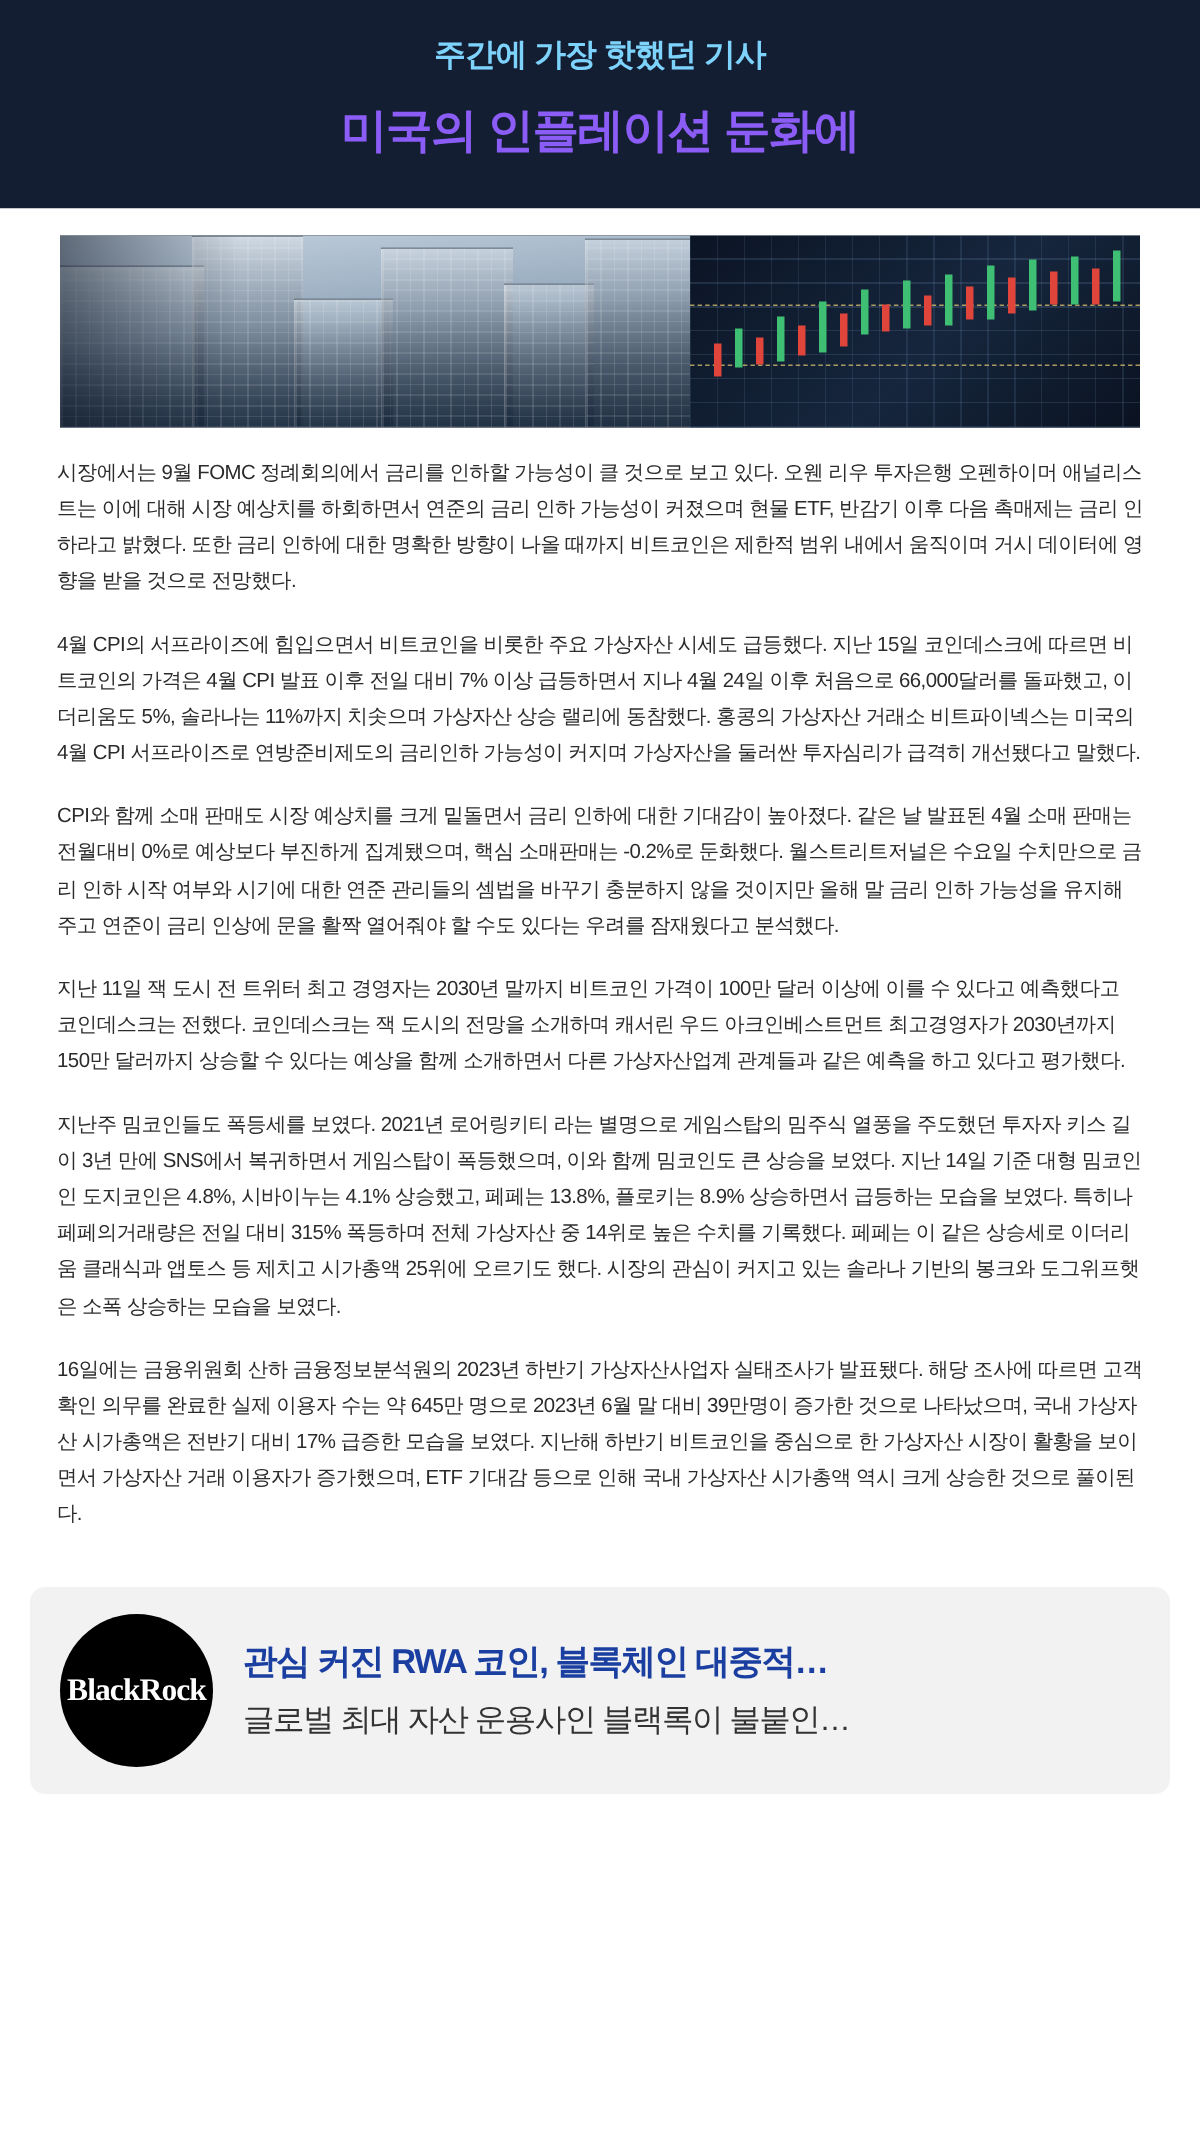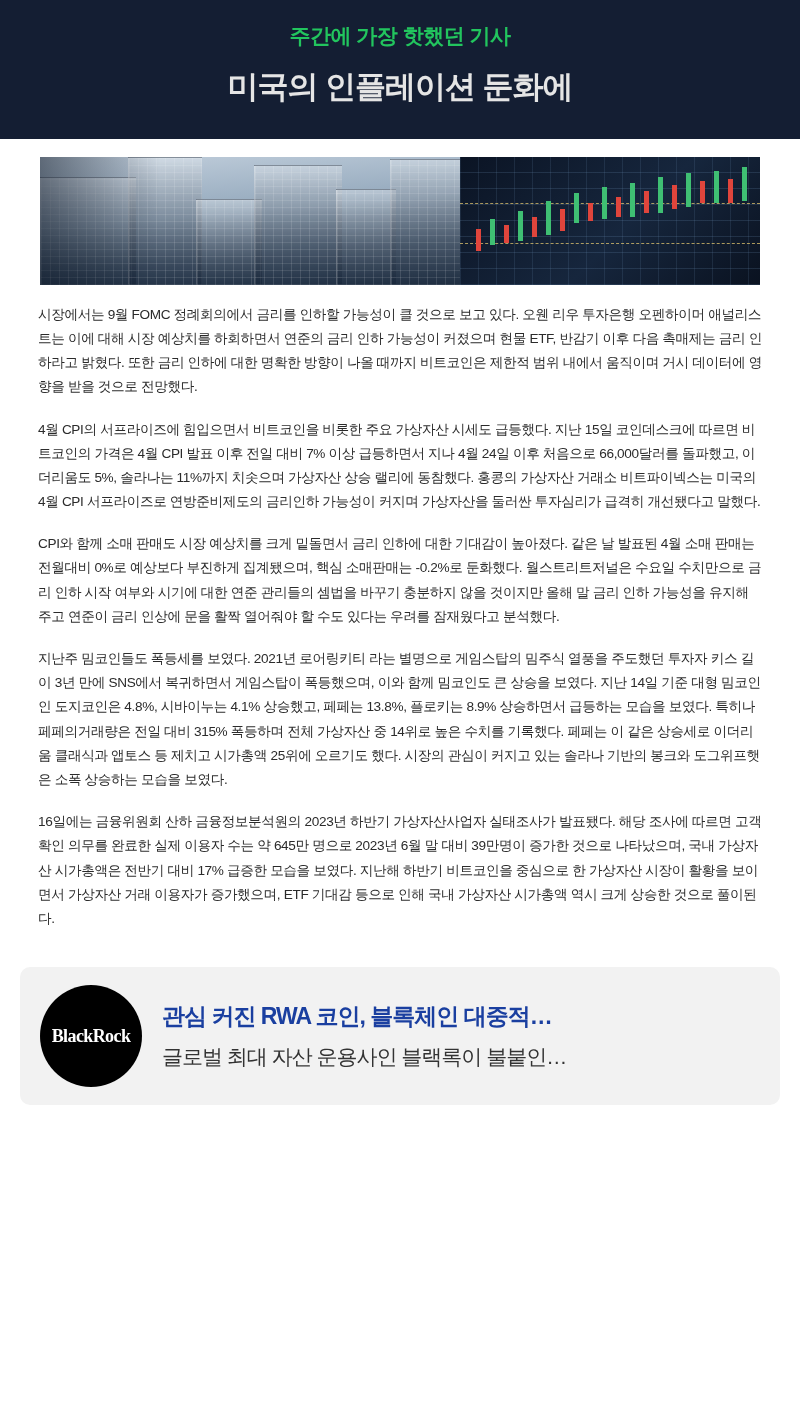--- a/index.html
+++ b/index.html
@@ -16,28 +16,28 @@
     overflow: hidden;
   }
 
   
   .header {
     background: #141e33;
     padding: 22px 40px 30px 40px;
     text-align: center;
   }
   .header-kicker {
-    color: #22c55e;
+    color: #7dd3fc;
     font-size: 21px;
     font-weight: bold;
     letter-spacing: -0.5px;
     margin-bottom: 16px;
   }
   .header-title {
-    color: #e5e5e5;
+    color: #8b5cf6;
     font-size: 31px;
     font-weight: bold;
     line-height: 1.38;
     letter-spacing: -1px;
   }
 
   
   .hero-wrap {
     padding: 18px 40px 0 40px;
     background: #ffffff;
@@ -121,21 +121,21 @@
     flex: 0 0 auto;
     width: 102px; height: 102px;
     border-radius: 50%;
     background: #000000;
     display: flex; align-items: center; justify-content: center;
     overflow: hidden;
     position: relative;
   }
   .logo-text {
     color: #ffffff;
-    font-size: 18px;
+    font-size: 21px;
     font-weight: bold;
     letter-spacing: -0.6px;
     font-family: "Liberation Serif", serif;
   }
   .card-body { min-width: 0; flex: 1 1 auto; }
   .card-title {
     font-size: 23px;
     font-weight: bold;
     color: #1a3fa0;
     line-height: 1.25;
@@ -219,20 +219,21 @@
       </div>
 
       <div class="hero-fade"></div>
     </div>
   </div>
 
   <div class="article">
     <p>시장에서는 9월 FOMC 정례회의에서 금리를 인하할 가능성이 클 것으로 보고 있다. 오웬 리우 투자은행 오펜하이머 애널리스트는 이에 대해 시장 예상치를 하회하면서 연준의 금리 인하 가능성이 커졌으며 현물 ETF, 반감기 이후 다음 촉매제는 금리 인하라고 밝혔다. 또한 금리 인하에 대한 명확한 방향이 나올 때까지 비트코인은 제한적 범위 내에서 움직이며 거시 데이터에 영향을 받을 것으로 전망했다.</p>
     <p>4월 CPI의 서프라이즈에 힘입으면서 비트코인을 비롯한 주요 가상자산 시세도 급등했다. 지난 15일 코인데스크에 따르면 비트코인의 가격은 4월 CPI 발표 이후 전일 대비 7% 이상 급등하면서 지나 4월 24일 이후 처음으로 66,000달러를 돌파했고, 이더리움도 5%, 솔라나는 11%까지 치솟으며 가상자산 상승 랠리에 동참했다. 홍콩의 가상자산 거래소 비트파이넥스는 미국의 4월 CPI 서프라이즈로 연방준비제도의 금리인하 가능성이 커지며 가상자산을 둘러싼 투자심리가 급격히 개선됐다고 말했다.</p>
     <p>CPI와 함께 소매 판매도 시장 예상치를 크게 밑돌면서 금리 인하에 대한 기대감이 높아졌다. 같은 날 발표된 4월 소매 판매는 전월대비 0%로 예상보다 부진하게 집계됐으며, 핵심 소매판매는 -0.2%로 둔화했다. 월스트리트저널은 수요일 수치만으로 금리 인하 시작 여부와 시기에 대한 연준 관리들의 셈법을 바꾸기 충분하지 않을 것이지만 올해 말 금리 인하 가능성을 유지해 주고 연준이 금리 인상에 문을 활짝 열어줘야 할 수도 있다는 우려를 잠재웠다고 분석했다.</p>
+    <p>지난 11일 잭 도시 전 트위터 최고 경영자는 2030년 말까지 비트코인 가격이 100만 달러 이상에 이를 수 있다고 예측했다고 코인데스크는 전했다. 코인데스크는 잭 도시의 전망을 소개하며 캐서린 우드 아크인베스트먼트 최고경영자가 2030년까지 150만 달러까지 상승할 수 있다는 예상을 함께 소개하면서 다른 가상자산업계 관계들과 같은 예측을 하고 있다고 평가했다.</p>
     <p>지난주 밈코인들도 폭등세를 보였다. 2021년 로어링키티 라는 별명으로 게임스탑의 밈주식 열풍을 주도했던 투자자 키스 길이 3년 만에 SNS에서 복귀하면서 게임스탑이 폭등했으며, 이와 함께 밈코인도 큰 상승을 보였다. 지난 14일 기준 대형 밈코인인 도지코인은 4.8%, 시바이누는 4.1% 상승했고, 페페는 13.8%, 플로키는 8.9% 상승하면서 급등하는 모습을 보였다. 특히나 페페의거래량은 전일 대비 315% 폭등하며 전체 가상자산 중 14위로 높은 수치를 기록했다. 페페는 이 같은 상승세로 이더리움 클래식과 앱토스 등 제치고 시가총액 25위에 오르기도 했다. 시장의 관심이 커지고 있는 솔라나 기반의 봉크와 도그위프햇은 소폭 상승하는 모습을 보였다.</p>
     <p>16일에는 금융위원회 산하 금융정보분석원의 2023년 하반기 가상자산사업자 실태조사가 발표됐다. 해당 조사에 따르면 고객확인 의무를 완료한 실제 이용자 수는 약 645만 명으로 2023년 6월 말 대비 39만명이 증가한 것으로 나타났으며, 국내 가상자산 시가총액은 전반기 대비 17% 급증한 모습을 보였다. 지난해 하반기 비트코인을 중심으로 한 가상자산 시장이 활황을 보이면서 가상자산 거래 이용자가 증가했으며, ETF 기대감 등으로 인해 국내 가상자산 시가총액 역시 크게 상승한 것으로 풀이된다.</p>
   </div>
 
   <div class="related">
 
     <a class="card" href="#" style="text-decoration:none;">
       <span class="logo">
         <span class="logo-text">BlackRock</span>
       </span>

